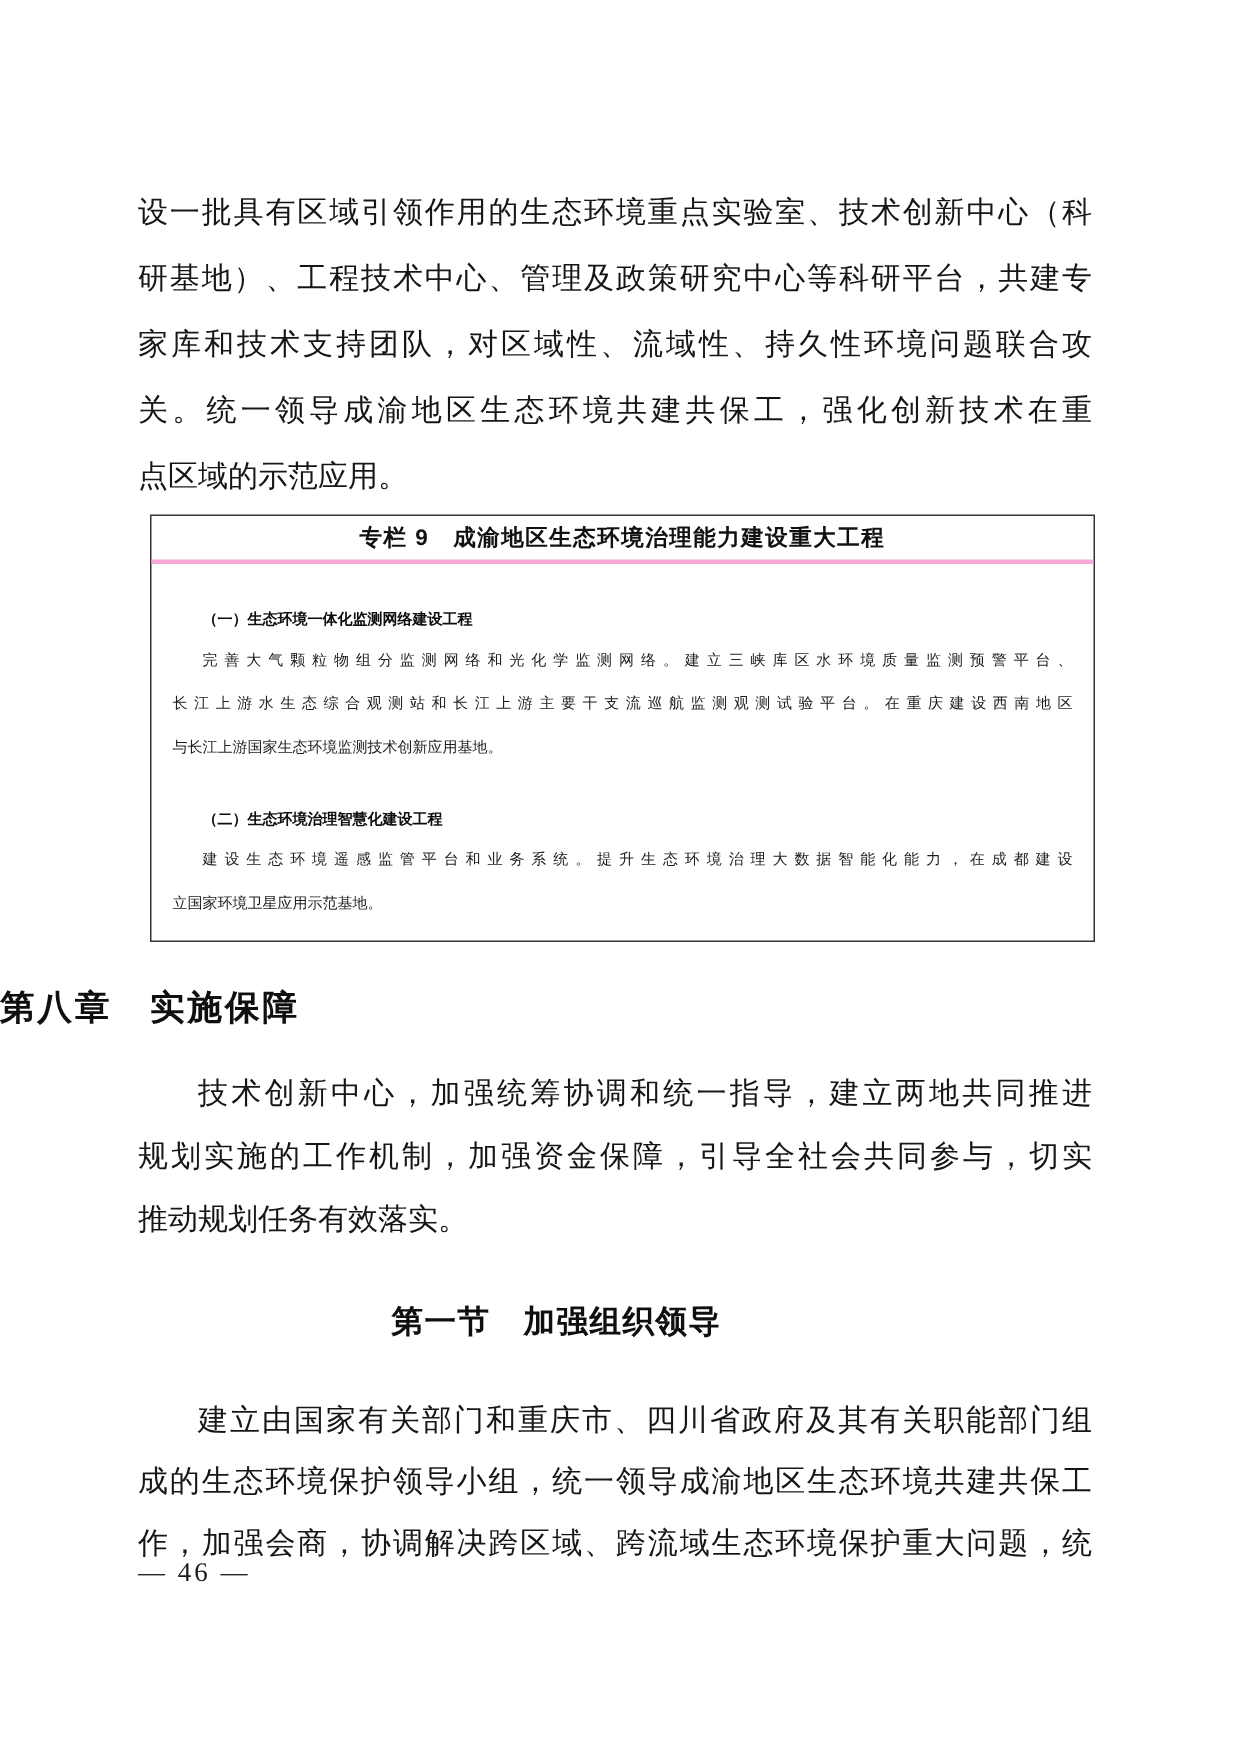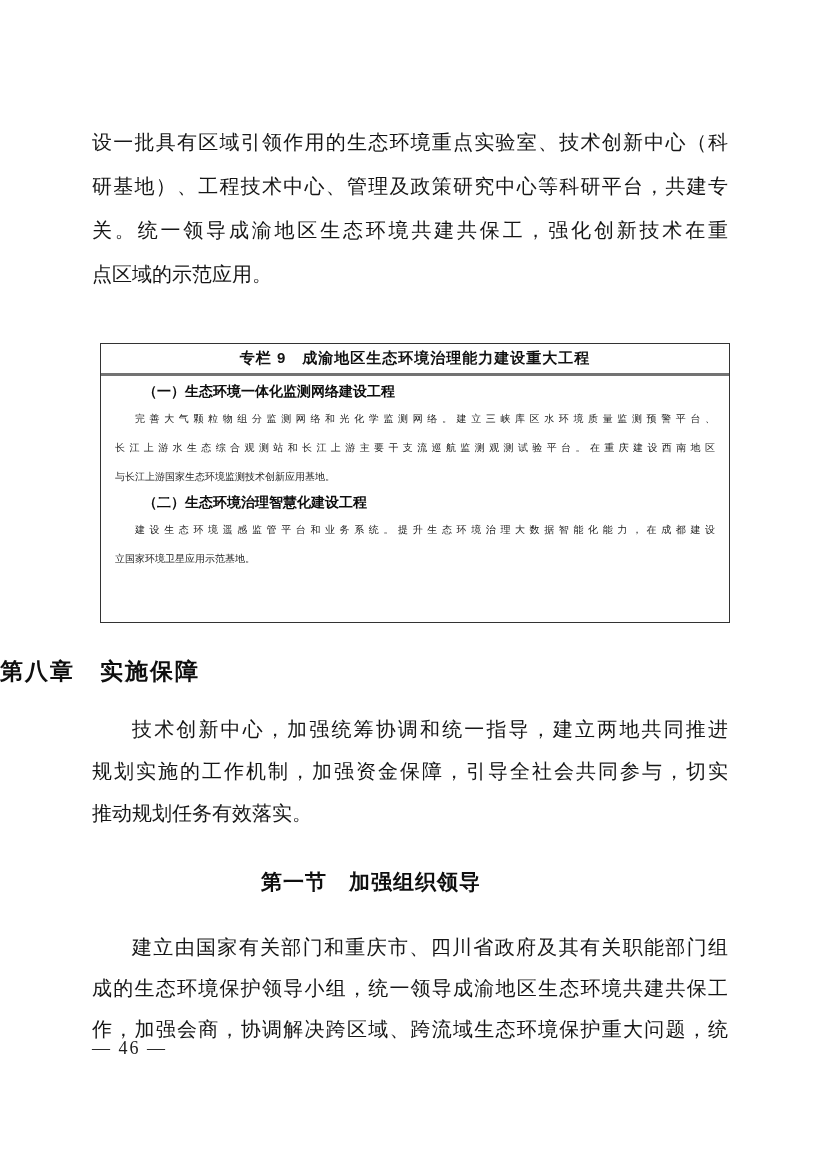--- a/index.html
+++ b/index.html
@@ -28,29 +28,29 @@
     font-size: 20px; line-height: 44px;
   }
 
   .project-box {
     left: 100px; top: 343px; width: 630px; min-height: 280px;
     border: 1px solid #333333;
   }
   .box-header {
     height: 32px;
     display: flex; align-items: center; justify-content: center;
-    border-bottom: 3px solid #737373;
+    border-bottom: 3px solid #f9a8d4;
     font-family: "Liberation Sans", "DejaVu Sans", sans-serif;
     font-weight: bold; font-size: 15px; color: #111111;
     letter-spacing: 1px;
   }
   .box-body { padding: 4px 14px 10px 14px; }
   .box-section-heading {
-    font-weight: bold; font-size: 14px; line-height: 24px;
-    margin-top: 0; text-indent: 2em; color: #0d0d0d;
+    font-weight: bold; font-size: 10px; line-height: 24px;
+    margin-top: 22px; text-indent: 2em; color: #0d0d0d;
   }
   .box-section-body {
     font-size: 10px; line-height: 29px; color: #1c1c1c;
   }
 
   .chapter-title {
     left: 0; top: 656px; width: 826px;
     text-align: left;
     font-family: "Liberation Sans", "DejaVu Sans", sans-serif;
     font-weight: bold; font-size: 23px; line-height: 30px;
@@ -77,20 +77,21 @@
     left: 92px; top: 1038px;
     font-size: 18px; letter-spacing: 2px; color: #1c1c1c;
   }
 </style>
 </head>
 <body>
 
 <div class="abs intro lines">
     <div>设一批具有区域引领作用的生态环境重点实验室、技术创新中心（科</div>
     <div>研基地）、工程技术中心、管理及政策研究中心等科研平台，共建专</div>
+    <div>家库和技术支持团队，对区域性、流域性、持久性环境问题联合攻</div>
     <div>关。统一领导成渝地区生态环境共建共保工，强化创新技术在重</div>
     <div>点区域的示范应用。</div>
   </div>
 
 <div class="abs project-box">
   <div class="box-header">专栏 9　成渝地区生态环境治理能力建设重大工程</div>
   <div class="box-body">
     <div class="box-section">
       <div class="box-section-heading">（一）生态环境一体化监测网络建设工程</div>
       <div class="box-section-body lines indent-first">

